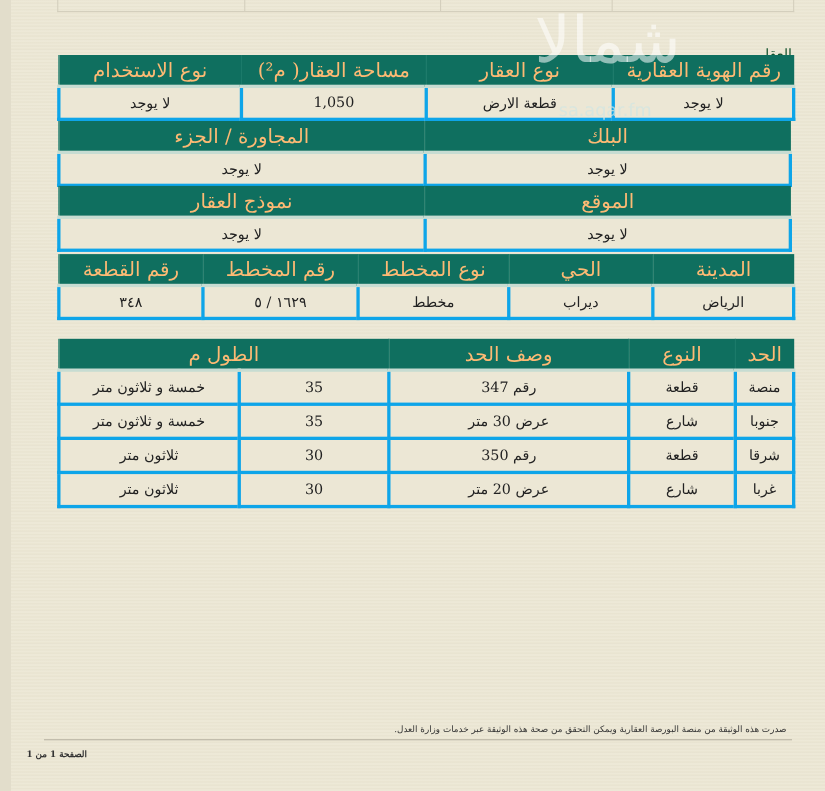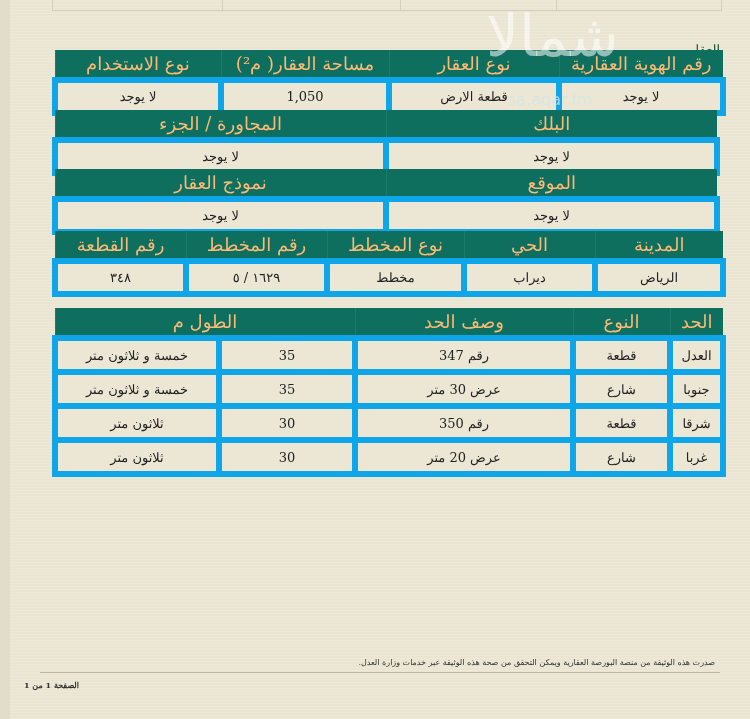--- a/index.html
+++ b/index.html
@@ -33,21 +33,21 @@
     table.grid {
       position: absolute; left: 52px; width: 668px; border-collapse: collapse; direction: rtl;
       table-layout: fixed;
     }
     table.grid th {
       background: #0f6f5f; color: #fdba74; font-weight: normal; font-size: 18px;
       height: 27px; padding: 0; border-left: 1px solid #1b7a6a; border-bottom: 3px solid #c7dcd2;
     }
     table.grid td {
       background: #ece7d5; font-size: 13px; text-align: center; height: 27px; padding: 0;
-      border: 6px solid #0ea5e9; color: #222;
+      border: 3px solid #0ea5e9; color: #222;
     }
     #t1 { top: 50px; }
     #t2 { top: 110px; }
     #t3 { top: 169px; }
     #t4 { top: 231px; }
     #t5 { top: 308px; }
     #t5 td { height: 28px; text-align: center; }
     .footer-line { position: absolute; left: 40px; top: 672px; width: 680px; height: 1px; background: #b9b4a3; }
     .footer-text {
       position: absolute; right: 35px; top: 658px; font-size: 8px; color: #333; direction: rtl;
@@ -155,21 +155,21 @@
       <col style="width:164px">
     </colgroup>
   <tbody>
       <tr>
     <th>الحد</th>
     <th>النوع</th>
     <th>وصف الحد</th>
     <th colspan="2">الطول م</th>
   </tr>
   <tr>
-    <td>العدل</td>
+    <td>منصة</td>
     <td>قطعة</td>
     <td>رقم 347</td>
     <td>35</td>
     <td>خمسة و ثلاثون متر</td>
   </tr>
   <tr>
     <td>جنوبا</td>
     <td>شارع</td>
     <td>عرض 30 متر</td>
     <td>35</td>

